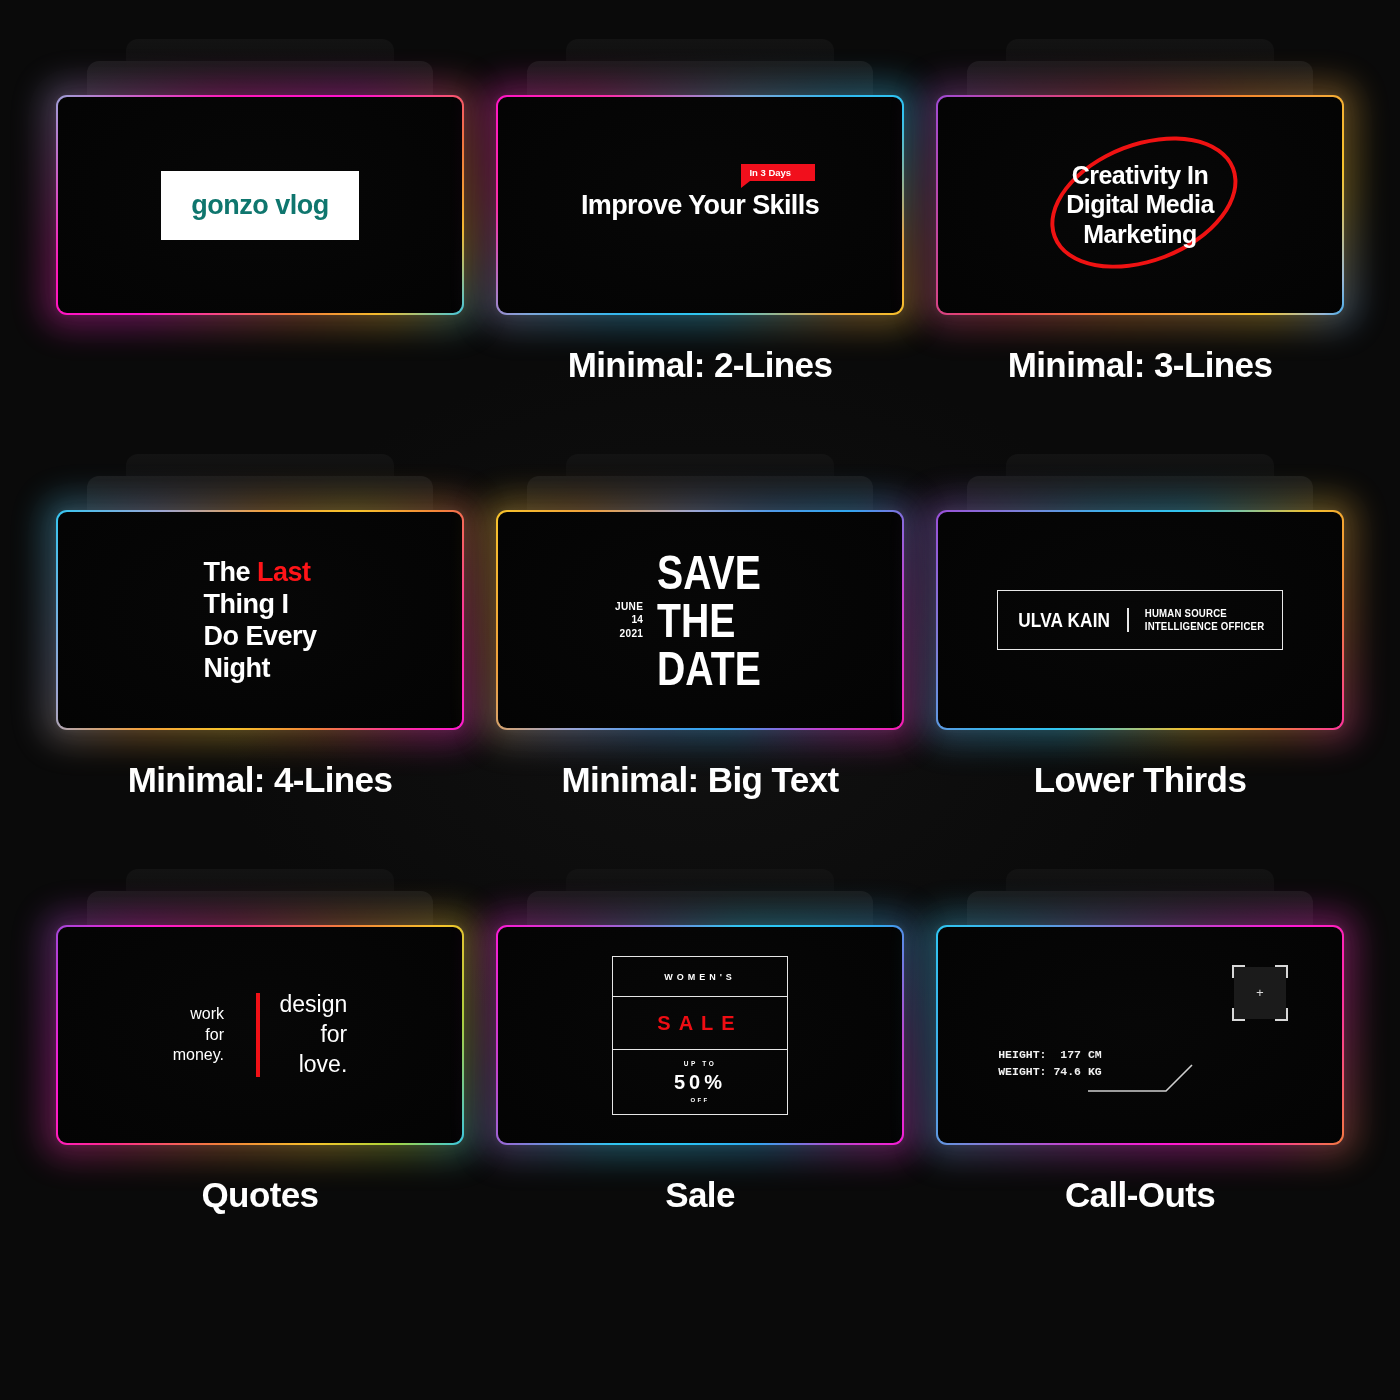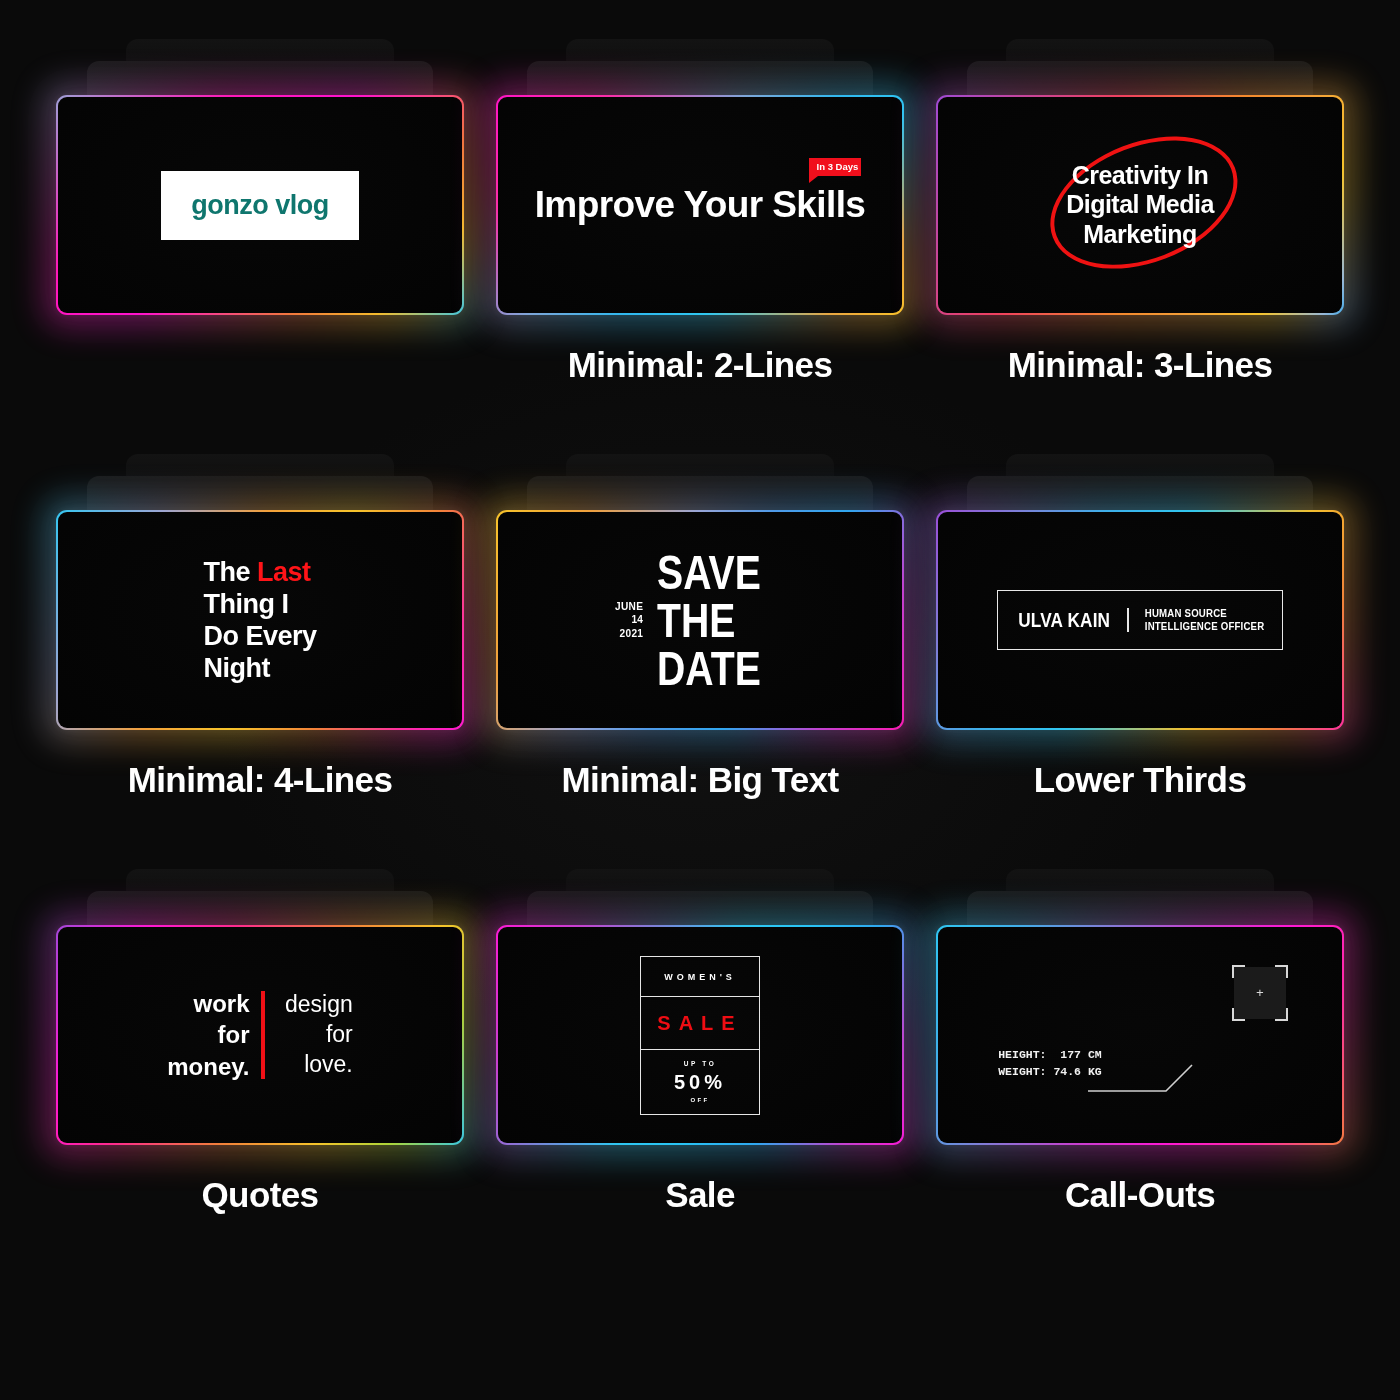--- a/index.html
+++ b/index.html
@@ -90,31 +90,31 @@
     font-size: 27px;
     font-weight: bold;
     letter-spacing: -0.5px;
     padding: 21px 30px;
     line-height: 1;
   }
 
   
   .c2-wrap { position: relative; text-align: center; }
   .c2-title {
-    color: #fff; font-weight: bold; font-size: 37px; letter-spacing: -0.6px;
+    color: #fff; font-weight: bold; font-size: 27px; letter-spacing: -0.6px;
     white-space: nowrap;
   }
   .c2-badge {
     position: absolute;
     top: -26px; right: 4px;
     background: #f10f1c;
     color: #fff;
     font-size: 9.5px;
     font-weight: bold;
-    padding: 4px 3px 4px 8px;
+    padding: 4px 24px 4px 8px;
     line-height: 1;
     white-space: nowrap;
   }
   .c2-badge::after {
     content: "";
     position: absolute;
     left: 0; bottom: -7px;
     border-left: 9px solid #f10f1c;
     border-bottom: 7px solid transparent;
   }
@@ -171,26 +171,26 @@
   .lt-div { width: 1.4px; background:#e8e8e8; margin: 1px 0; }
   .lt-role {
     color:#fff; font-weight: bold; font-size: 10.5px; line-height: 1.22;
     letter-spacing: .2px; padding-left: 11px;
     display:flex; flex-direction:column; justify-content:center;
     transform: scaleX(.92);
   }
 
   
   .q-wrap { display: flex; align-items: center; }
-  .q-left  { color:#fff; text-align: right; font-size: 24px; line-height:1.3; font-weight:700; padding-right:12px; }
+  .q-left  { color:#fff; text-align: right; font-size: 16px; line-height:1.3; font-weight:400; padding-right:32px; }
   .q-rule  { width: 3.5px; background: #f01016; align-self: stretch; margin: 3px 0; }
   .q-right { color:#fff; text-align: right;  font-size: 23px; line-height:1.3; font-weight:500; padding-left:20px; }
 
   
-  .sale-box { border: 1.5px solid #e6e6e6; width: 120px; }
+  .sale-box { border: 1.5px solid #e6e6e6; width: 176px; }
   .sale-row { border-bottom: 1.5px solid #e6e6e6; text-align:center; color:#fff; }
   .sale-row:last-child { border-bottom: none; }
   .sale-1 { font-size: 9px; letter-spacing: 4px; font-weight: bold; padding: 15px 0 14px; }
   .sale-2 { font-size: 20px; letter-spacing: 8px; font-weight: bold; color:#ef0d13; padding: 15px 0 14px; }
   .sale-3 { padding: 10px 0 11px; }
   .sale-3 .a { font-size: 6.5px; letter-spacing: 2.6px; font-weight:bold; }
   .sale-3 .b { font-size: 20px; letter-spacing: 4px; font-weight:bold; margin: 4px 0 3px; }
   .sale-3 .c { font-size: 6px; letter-spacing: 2.4px; font-weight:bold; }
 
   

